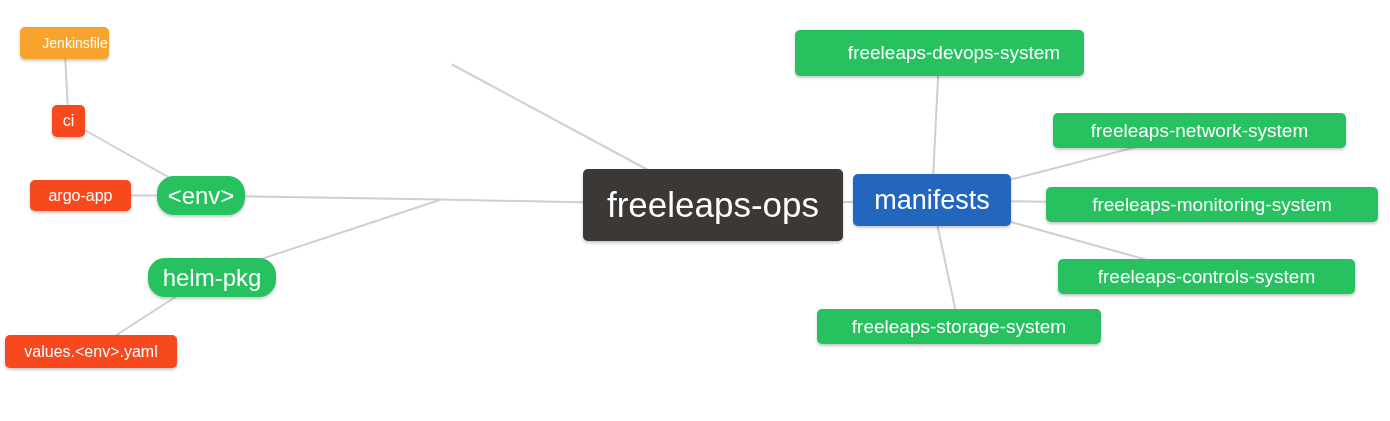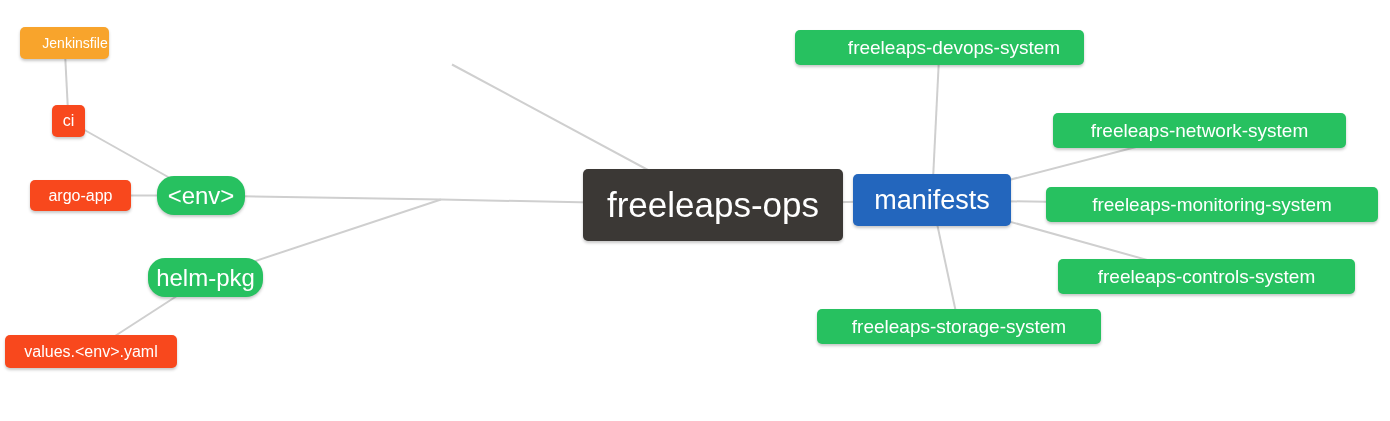--- a/index.html
+++ b/index.html
@@ -66,27 +66,27 @@
   <div class="node c-red fs-sm" style="left:30px; top:180px; width:101px; height:31px;">argo-app</div>
 
   <div class="node c-green fs-md2" style="left:157px; top:176px; width:88px; height:39px;">&lt;env&gt;</div>
 
 
 
   <div class="node c-dark fs-xl" style="left:583px; top:169px; width:260px; height:72px;">freeleaps-ops</div>
 
   <div class="node c-blue fs-lg" style="left:853px; top:174px; width:158px; height:52px;">manifests</div>
 
-  <div class="node c-green fs-md" style="left:795px; top:30px; width:289px; height:35px;padding-left:29px;">freeleaps-devops-system</div>
+  <div class="node c-green fs-md" style="left:795px; top:30px; width:289px; height:46px;padding-left:29px;">freeleaps-devops-system</div>
 
   <div class="node c-green fs-md" style="left:1053px; top:113px; width:293px; height:35px;">freeleaps-network-system</div>
 
   <div class="node c-green fs-md" style="left:1046px; top:187px; width:332px; height:35px;">freeleaps-monitoring-system</div>
 
   <div class="node c-green fs-md" style="left:1058px; top:259px; width:297px; height:35px;">freeleaps-controls-system</div>
 
   <div class="node c-green fs-md" style="left:817px; top:309px; width:284px; height:35px;">freeleaps-storage-system</div>
 
-  <div class="node c-green fs-md2" style="left:148px; top:258px; width:115px; height:39px;">helm-pkg</div>
+  <div class="node c-green fs-md2" style="left:148px; top:258px; width:128px; height:39px;">helm-pkg</div>
 
   <div class="node c-red fs-sm" style="left:5px; top:335px; width:172px; height:33px;">values.&lt;env&gt;.yaml</div>
 
 </div>
 
 </body></html>

